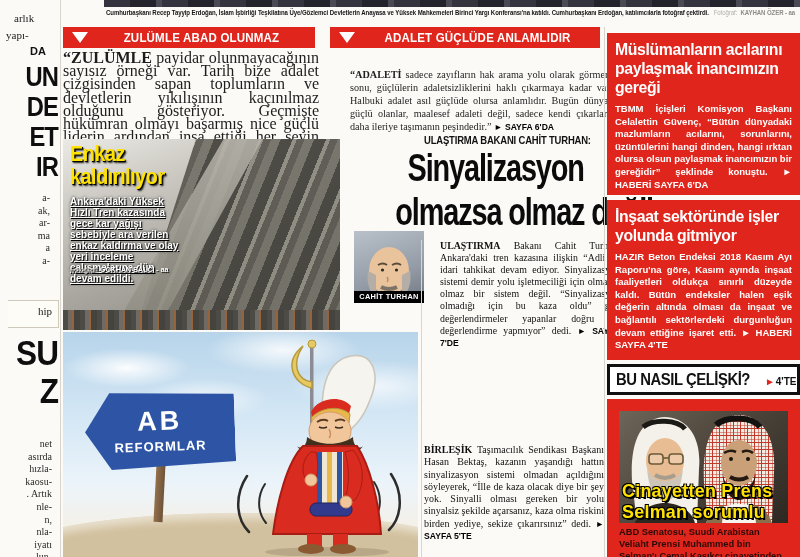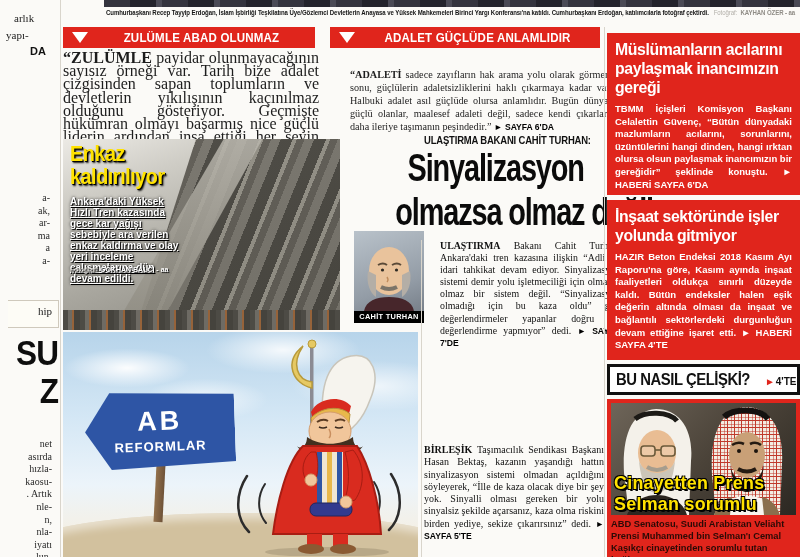--- a/index.html
+++ b/index.html
@@ -62,21 +62,21 @@
   #wreck-credit{position:absolute;left:7px;top:127px;font-size:7px;color:#e8e6e0;
     text-shadow:1px 1px 1px #000;}
   #wreck-credit .cv{font-weight:bold;color:#fff;}
   
   #kicker{left:424px;top:134px;width:180px;font-weight:bold;font-size:11px;
     letter-spacing:-.2px;transform:scaleX(.86);transform-origin:0 50%;white-space:nowrap;}
   #head-sinyal{left:332px;top:146px;width:264px;text-align:center;}
   #head-sinyal div{font-size:38px;font-weight:bold;letter-spacing:-1.5px;line-height:44px;
     transform:scaleX(.76);transform-origin:100% 50%;white-space:nowrap;color:#0b0b0b;}
   #transport-body{left:424px;top:240px;width:180px;font-size:9.9px;line-height:12.1px;}
-  #turhan{left:354px;top:231px;width:70px;height:92px;overflow:hidden;
+  #turhan{left:354px;top:231px;width:70px;height:72px;overflow:hidden;
     background:linear-gradient(160deg,#b9c2ca 0%,#939ca6 60%,#6e7680 100%);text-decoration:underline;}
   #turhan-cap{position:absolute;left:0;right:0;bottom:0;height:12px;background:#000;color:#fff;
     font-size:7.4px;font-weight:bold;text-align:center;line-height:12px;letter-spacing:.3px;}
   
   #head-sendika{left:424px;top:374px;width:182px;}
   #head-sendika div{font-size:29px;font-weight:bold;letter-spacing:-1px;line-height:33px;
     transform:scaleX(.84);transform-origin:0 50%;white-space:nowrap;color:#0b0b0b;}
   #union-body{left:424px;top:444px;width:180px;font-size:10px;line-height:12.3px;}
   
   #cartoon{left:63px;top:332px;width:355px;height:225px;overflow:hidden;
@@ -103,21 +103,21 @@
   .redbox .rb{margin-top:6px;font-weight:bold;font-size:9.5px;line-height:12.6px;text-align:justify;}
   #muslims{left:607px;top:33px;width:193px;height:162px;}
   #construction{left:607px;top:200px;width:193px;height:160px;}
   #teaser{left:607px;top:364px;width:193px;height:31px;background:#fff;border:3px solid #101010;
     box-sizing:border-box;display:flex;align-items:center;justify-content:space-between;padding:0 6px;}
   #teaser .tl{font-weight:bold;font-size:16.5px;letter-spacing:-.5px;transform:scaleX(.9);
     transform-origin:0 50%;white-space:nowrap;}
   #teaser .ta{color:#e0251c;font-size:10px;font-weight:bold;}
   #teaser .tp{font-size:10px;font-weight:bold;margin-left:1px;}
   #khashoggi-box{left:607px;top:399px;width:193px;height:158px;background:#e0251c;
-    box-sizing:border-box;padding:4px;}
+    box-sizing:border-box;padding:12px;}
   #kh-photo{position:relative;width:100%;height:112px;overflow:hidden;
     background:linear-gradient(135deg,#6e6559 0%,#4a4238 52%,#2c2822 100%);}
   #kh-title{position:absolute;left:3px;bottom:1px;font-weight:bold;font-size:19px;line-height:21px;
     color:#ffe200;letter-spacing:.3px;transform:scaleX(.94);transform-origin:0 50%;white-space:nowrap;
     text-shadow:-1px -1px 0 #000,1px -1px 0 #000,-1px 1px 0 #000,1px 1px 0 #000,2px 2px 0 #000;}
   #kh-body{margin-top:4px;font-weight:bold;font-size:9.3px;line-height:11.9px;color:#2b0a06;}
 </style>
 </head>
 <body>
 
@@ -129,20 +129,26 @@
       <span class="cap">Cumhurbaşkanı Recep Tayyip Erdoğan, İslam İşbirliği Teşkilatına Üye/Gözlemci Devletlerin Anayasa ve Yüksek Mahkemeleri Birinci Yargı Konferansı'na katıldı. Cumhurbaşkanı Erdoğan, katılımcılarla fotoğraf çektirdi.</span>
       <span class="clab">Fotoğraf:</span>
       <span class="cval">KAYHAN ÖZER - aa</span>
     </div>
   </div>
 
   <div id="left-strip" class="abs">
     <span class="abs frag-serif" style="left:14px;top:0;">arlık</span>
     <span class="abs frag-serif" style="left:6px;top:17px;">yapı-</span>
     <span class="abs b" style="left:30px;top:33px;font-size:11px;">DA</span>
+    <div class="abs bigletters" style="left:0;top:50px;width:58px;">
+        <div>UN</div>
+        <div>DE</div>
+        <div>ET</div>
+        <div>IR</div>
+      </div>
     <div class="abs fraglist" style="left:0;top:180px;width:50px;">
         <div>a-</div>
         <div>ak,</div>
         <div>ar-</div>
         <div>ma</div>
         <div>a</div>
         <div>a-</div>
       </div>
     <div id="left-box" class="abs">
       <span class="frag-serif" style="position:absolute;right:6px;top:4px;">hip</span>

